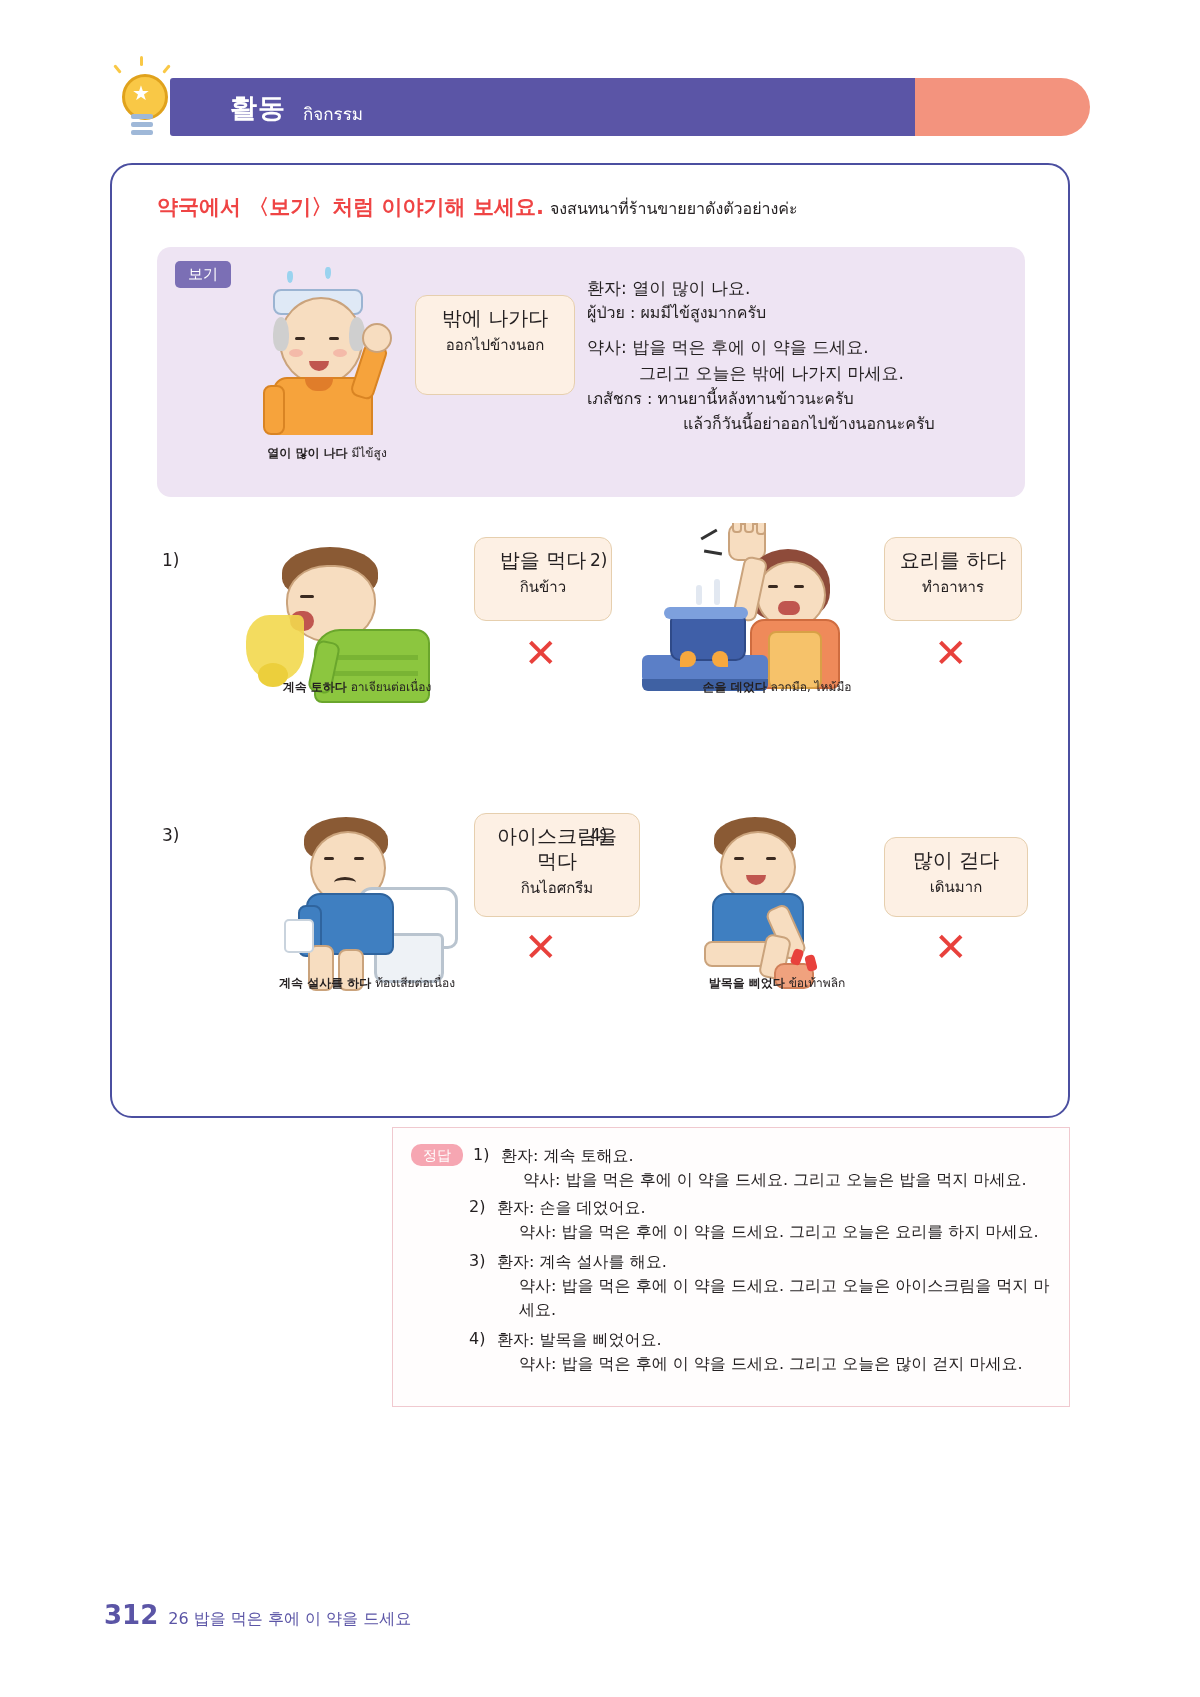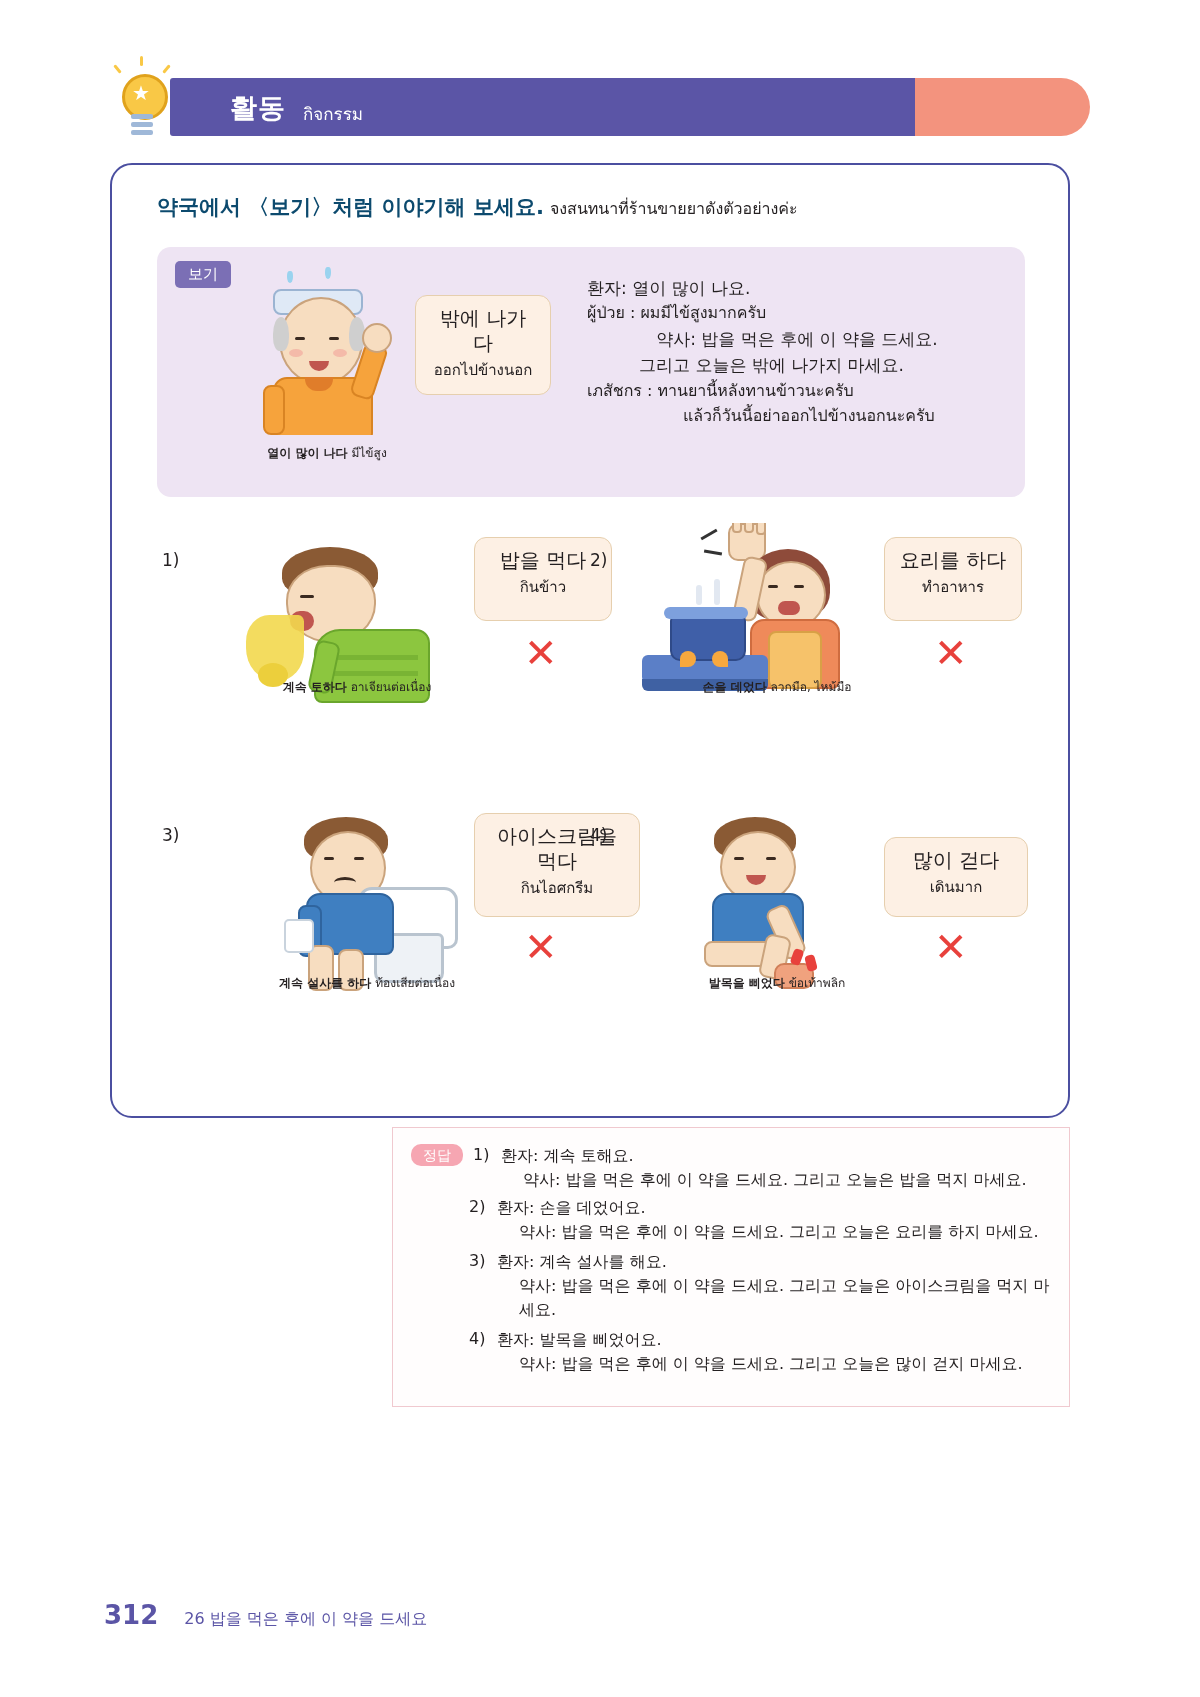--- a/index.html
+++ b/index.html
@@ -127,21 +127,21 @@
 
   .instruction {
     position: absolute;
     left: 45px;
     top: 28px;
     white-space: nowrap;
   }
   .instruction .ko {
     font-size: 21px;
     font-weight: bold;
-    color: #0c4a6e;
+    color: #ef4444;
   }
   .instruction .th {
     font-size: 16px;
     color: #231f20;
     margin-left: 6px;
   }
 
   
   .example {
     position: absolute;
@@ -314,21 +314,21 @@
     position: absolute;
     left: 104px;
     top: 1600px;
     display: flex;
     align-items: baseline;
   }
   .footer .pageno {
     font-size: 26px;
     font-weight: bold;
     color: #5b55a6;
-    margin-right: 26px;
+    margin-right: 10px;
   }
   .footer .chap {
     font-size: 16px;
     color: #5b55a6;
   }
 </style>
 </head>
 <body>
 
 <div class="header">
@@ -384,29 +384,29 @@
       <div class="arm" style="left:128px; top:78px; width:20px; height:52px; background:#f6a33c; border:2px solid #d98423; transform:rotate(18deg);"></div>
       <div style="position:absolute;left:133px;top:58px;width:26px;height:26px;background:#f7ddc0;border:2px solid #caa37c;border-radius:50%;"></div>
       <div class="arm" style="left:34px; top:120px; width:18px; height:46px; background:#f6a33c; border:2px solid #d98423;"></div>
     </div>
 
     <div class="caption" style="left:60px; top:196px; width:220px;">
       <span class="ko">열이 많이 나다</span>
       <span class="th">มีไข้สูง</span>
     </div>
 
-    <div class="word-card" style="left:258px; top:48px; width:136px; height:100px;">
+    <div class="word-card" style="left:258px; top:48px; width:160px; height:100px;">
       <span class="ko">밖에 나가다</span>
       <span class="th">ออกไปข้างนอก</span>
     </div>
 
     <div class="dialog">
       <div class="line-ko">환자: 열이 많이 나요.</div>
       <div class="line-th">ผู้ป่วย : ผมมีไข้สูงมากครับ</div>
-      <div class="line-ko" style="text-align:center;">약사: 밥을 먹은 후에 이 약을 드세요.</div>
+      <div class="line-ko" style="margin-top:8px;">약사: 밥을 먹은 후에 이 약을 드세요.</div>
       <div class="line-ko indent">그리고 오늘은 밖에 나가지 마세요.</div>
       <div class="line-th">เภสัชกร : ทานยานี้หลังทานข้าวนะครับ</div>
       <div class="line-th indent2">แล้วก็วันนี้อย่าออกไปข้างนอกนะครับ</div>
     </div>
   </div>
 
   <div class="item-num" style="left:50px; top:385px;">1)</div>
 
   <div class="art" style="left:118px; top:372px; width:230px; height:170px;">
 

